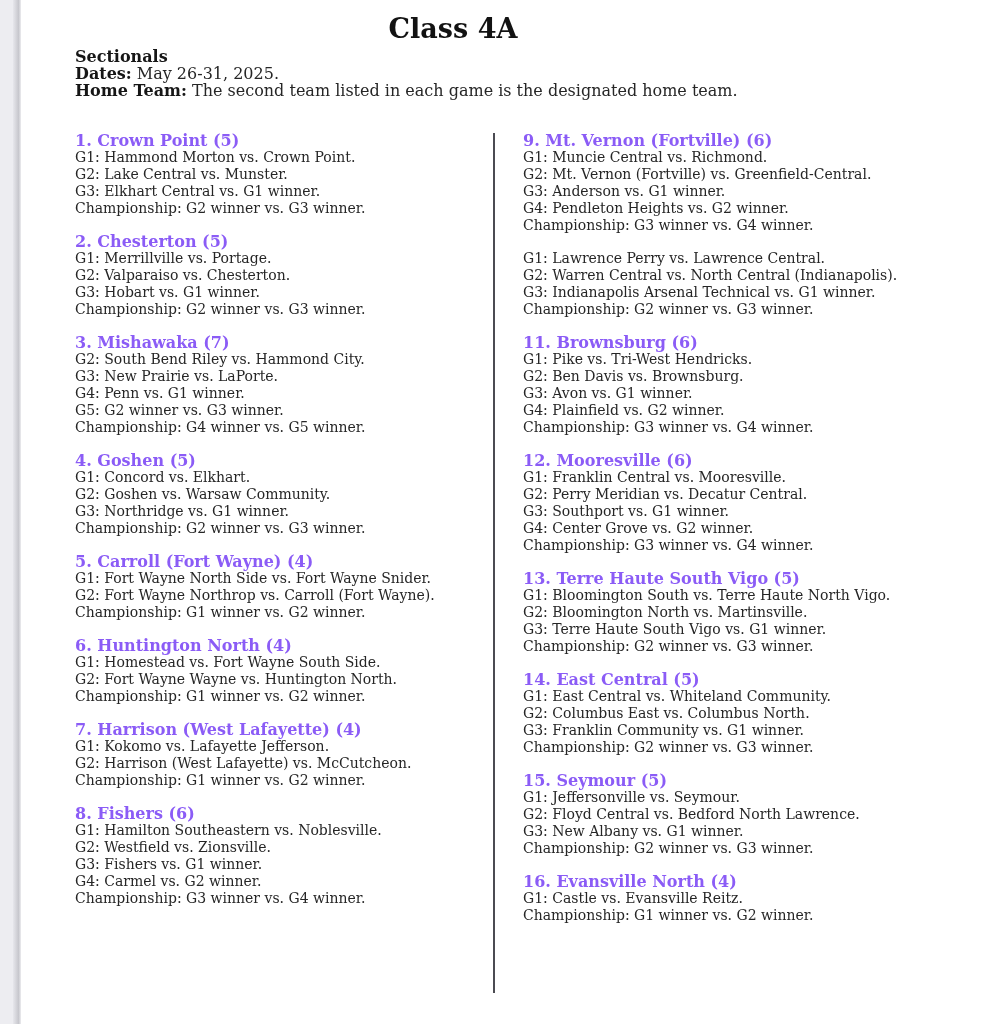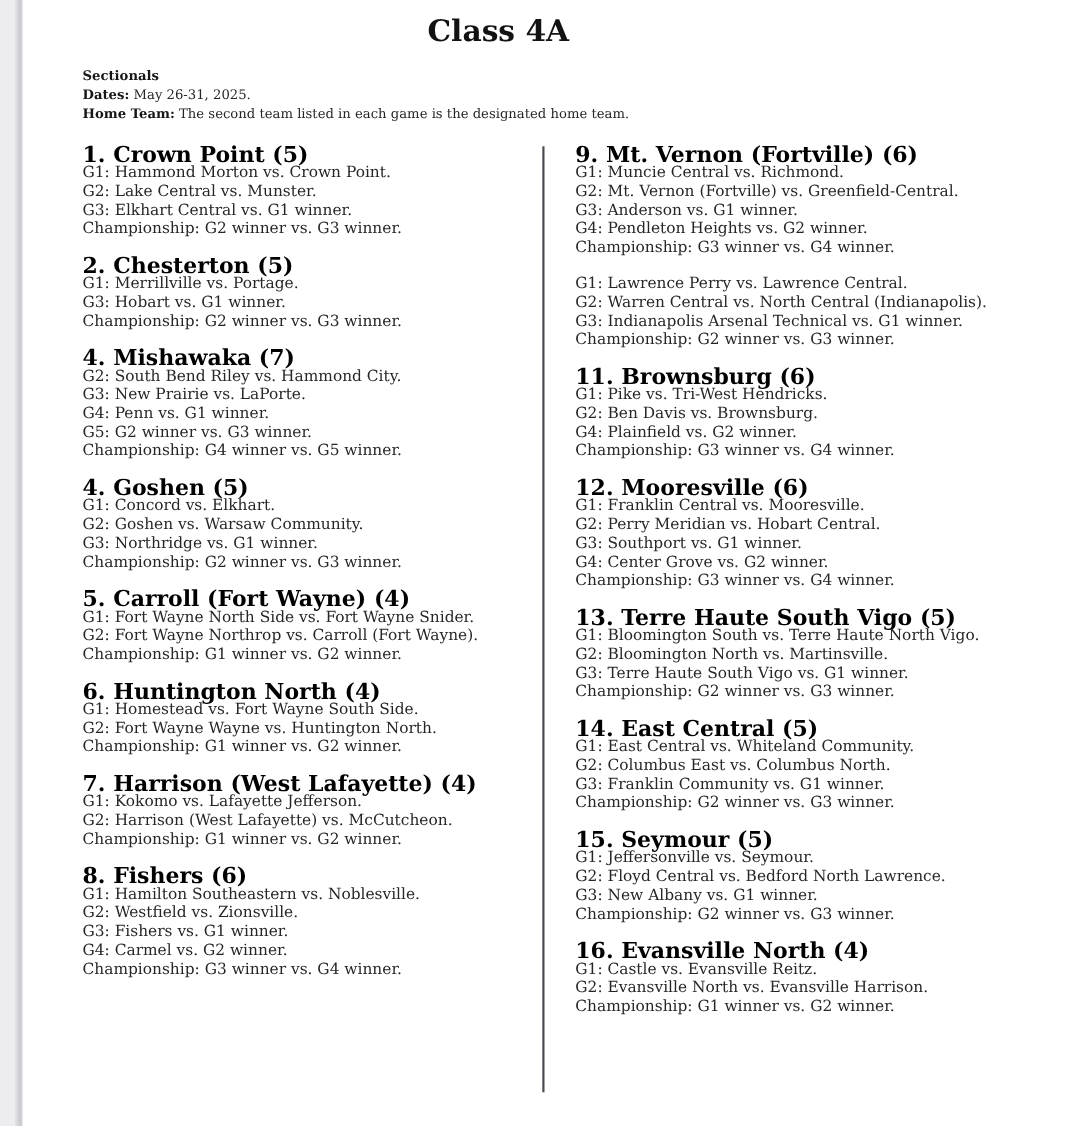--- a/index.html
+++ b/index.html
@@ -39,42 +39,42 @@
     width: 906px;
     margin: 0;
     text-align: center;
     font-size: 27px;
     line-height: 32px;
     font-weight: bold;
     color: #121212;
   }
   .intro {
     position: absolute;
-    left: 75px; top: 61px;
-    font-size: 12px;
+    left: 75px; top: 48px;
+    font-size: 16px;
     line-height: 17px;
     white-space: nowrap;
   }
   .b {
     font-weight: bold;
     color: #161616;
   }
   .col {
     position: absolute;
     top: 132px;
   }
   .col-left  { left: 75px;  width: 412px; }
   .col-right { left: 523px; width: 450px; }
   .bracket { margin: 0 0 16px 0; }
   .bracket h3 {
     margin: 0;
-    font-size: 20px;
+    font-size: 16px;
     line-height: 17px;
     font-weight: bold;
-    color: #000000;
+    color: #8b5cf6;
     white-space: nowrap;
   }
   .game {
     font-size: 14px;
     line-height: 17px;
     white-space: nowrap;
   }
   .divider {
     position: absolute;
     left: 493px; top: 133px;
@@ -108,25 +108,26 @@
     <section class="bracket">
       <h3>1. Crown Point (5)</h3>
       <div class="game">G1: Hammond Morton vs. Crown Point.</div>
       <div class="game">G2: Lake Central vs. Munster.</div>
       <div class="game">G3: Elkhart Central vs. G1 winner.</div>
       <div class="game">Championship: G2 winner vs. G3 winner.</div>
     </section>
     <section class="bracket">
       <h3>2. Chesterton (5)</h3>
       <div class="game">G1: Merrillville vs. Portage.</div>
+      <div class="game">G2: Valparaiso vs. Chesterton.</div>
       <div class="game">G3: Hobart vs. G1 winner.</div>
       <div class="game">Championship: G2 winner vs. G3 winner.</div>
     </section>
     <section class="bracket">
-      <h3>4. Mishawaka (7)</h3>
+      <h3>3. Mishawaka (7)</h3>
       <div class="game">G2: South Bend Riley vs. Hammond City.</div>
       <div class="game">G3: New Prairie vs. LaPorte.</div>
       <div class="game">G4: Penn vs. G1 winner.</div>
       <div class="game">G5: G2 winner vs. G3 winner.</div>
       <div class="game">Championship: G4 winner vs. G5 winner.</div>
     </section>
     <section class="bracket">
       <h3>4. Goshen (5)</h3>
       <div class="game">G1: Concord vs. Elkhart.</div>
       <div class="game">G2: Goshen vs. Warsaw Community.</div>
@@ -173,27 +174,28 @@
     <section class="bracket">
       <div class="game">G1: Lawrence Perry vs. Lawrence Central.</div>
       <div class="game">G2: Warren Central vs. North Central (Indianapolis).</div>
       <div class="game">G3: Indianapolis Arsenal Technical vs. G1 winner.</div>
       <div class="game">Championship: G2 winner vs. G3 winner.</div>
     </section>
     <section class="bracket">
       <h3>11. Brownsburg (6)</h3>
       <div class="game">G1: Pike vs. Tri-West Hendricks.</div>
       <div class="game">G2: Ben Davis vs. Brownsburg.</div>
+      <div class="game">G3: Avon vs. G1 winner.</div>
       <div class="game">G4: Plainfield vs. G2 winner.</div>
       <div class="game">Championship: G3 winner vs. G4 winner.</div>
     </section>
     <section class="bracket">
       <h3>12. Mooresville (6)</h3>
       <div class="game">G1: Franklin Central vs. Mooresville.</div>
-      <div class="game">G2: Perry Meridian vs. Hobart Central.</div>
+      <div class="game">G2: Perry Meridian vs. Decatur Central.</div>
       <div class="game">G3: Southport vs. G1 winner.</div>
       <div class="game">G4: Center Grove vs. G2 winner.</div>
       <div class="game">Championship: G3 winner vs. G4 winner.</div>
     </section>
     <section class="bracket">
       <h3>13. Terre Haute South Vigo (5)</h3>
       <div class="game">G1: Bloomington South vs. Terre Haute North Vigo.</div>
       <div class="game">G2: Bloomington North vs. Martinsville.</div>
       <div class="game">G3: Terre Haute South Vigo vs. G1 winner.</div>
       <div class="game">Championship: G2 winner vs. G3 winner.</div>
@@ -208,16 +210,15 @@
     <section class="bracket">
       <h3>15. Seymour (5)</h3>
       <div class="game">G1: Jeffersonville vs. Seymour.</div>
       <div class="game">G2: Floyd Central vs. Bedford North Lawrence.</div>
       <div class="game">G3: New Albany vs. G1 winner.</div>
       <div class="game">Championship: G2 winner vs. G3 winner.</div>
     </section>
     <section class="bracket">
       <h3>16. Evansville North (4)</h3>
       <div class="game">G1: Castle vs. Evansville Reitz.</div>
-      <div class="game">G2: Evansville North vs. Evansville Harrison.</div>
       <div class="game">Championship: G1 winner vs. G2 winner.</div>
     </section>
   </div>
 
 </body></html>

